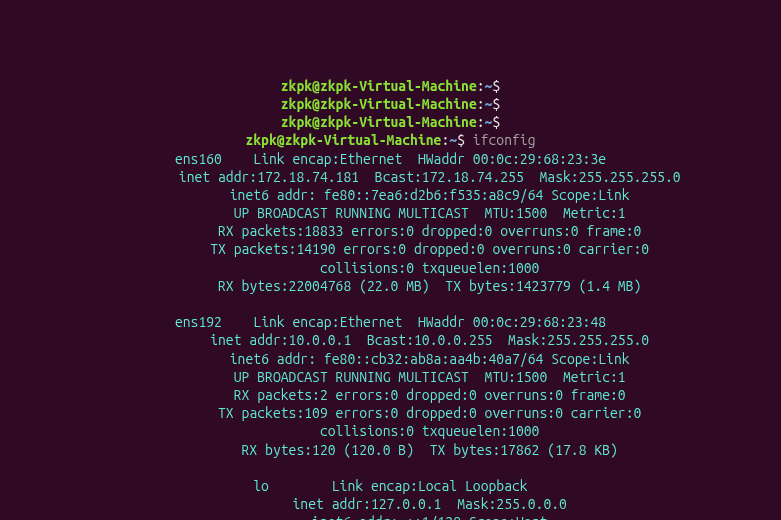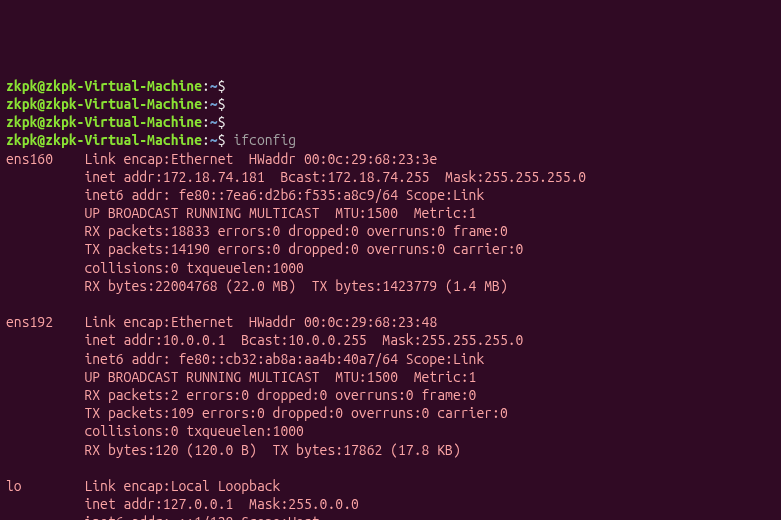--- a/index.html
+++ b/index.html
@@ -30,24 +30,25 @@
       color: #729fcf;
       font-weight: bold;
     }
     .prompt-dollar {
       color: #eeeeec;
     }
     .cmd {
       color: #a3a3a3;
     }
     .output {
-      color: #fca5a5;
+      color: #5eead4;
     }
     .line {
       display: block;
+      text-align: center;
     }
   </style>
 </head>
 <body>
 
 
 
 <div><span class="line"><span class="prompt-user">zkpk@zkpk-Virtual-Machine</span><span class="prompt-colon">:</span><span class="prompt-path">~</span><span class="prompt-dollar">$</span></span><span class="line"><span class="prompt-user">zkpk@zkpk-Virtual-Machine</span><span class="prompt-colon">:</span><span class="prompt-path">~</span><span class="prompt-dollar">$</span></span><span class="line"><span class="prompt-user">zkpk@zkpk-Virtual-Machine</span><span class="prompt-colon">:</span><span class="prompt-path">~</span><span class="prompt-dollar">$</span></span><span class="line"><span class="prompt-user">zkpk@zkpk-Virtual-Machine</span><span class="prompt-colon">:</span><span class="prompt-path">~</span><span class="prompt-dollar">$</span><span class="cmd"> </span><span class="cmd">ifconfig</span></span><span class="line output"><span>ens160</span>    <span>Link encap:Ethernet  HWaddr 00:0c:29:68:23:3e</span></span><span class="line output">          <span>inet addr:172.18.74.181  Bcast:172.18.74.255  Mask:255.255.255.0</span></span><span class="line output">          <span>inet6 addr: fe80::7ea6:d2b6:f535:a8c9/64 Scope:Link</span></span><span class="line output">          <span>UP BROADCAST RUNNING MULTICAST  MTU:1500  Metric:1</span></span><span class="line output">          <span>RX packets:18833 errors:0 dropped:0 overruns:0 frame:0</span></span><span class="line output">          <span>TX packets:14190 errors:0 dropped:0 overruns:0 carrier:0</span></span><span class="line output">          <span>collisions:0 txqueuelen:1000</span></span><span class="line output">          <span>RX bytes:22004768 (22.0 MB)  TX bytes:1423779 (1.4 MB)</span></span><span class="line output"> </span><span class="line output"><span>ens192</span>    <span>Link encap:Ethernet  HWaddr 00:0c:29:68:23:48</span></span><span class="line output">          <span>inet addr:10.0.0.1  Bcast:10.0.0.255  Mask:255.255.255.0</span></span><span class="line output">          <span>inet6 addr: fe80::cb32:ab8a:aa4b:40a7/64 Scope:Link</span></span><span class="line output">          <span>UP BROADCAST RUNNING MULTICAST  MTU:1500  Metric:1</span></span><span class="line output">          <span>RX packets:2 errors:0 dropped:0 overruns:0 frame:0</span></span><span class="line output">          <span>TX packets:109 errors:0 dropped:0 overruns:0 carrier:0</span></span><span class="line output">          <span>collisions:0 txqueuelen:1000</span></span><span class="line output">          <span>RX bytes:120 (120.0 B)  TX bytes:17862 (17.8 KB)</span></span><span class="line output"> </span><span class="line output"><span>lo</span>        <span>Link encap:Local Loopback</span></span><span class="line output">          <span>inet addr:127.0.0.1  Mask:255.0.0.0</span></span><span class="line output">          <span>inet6 addr: ::1/128 Scope:Host</span></span></div>
 
 

